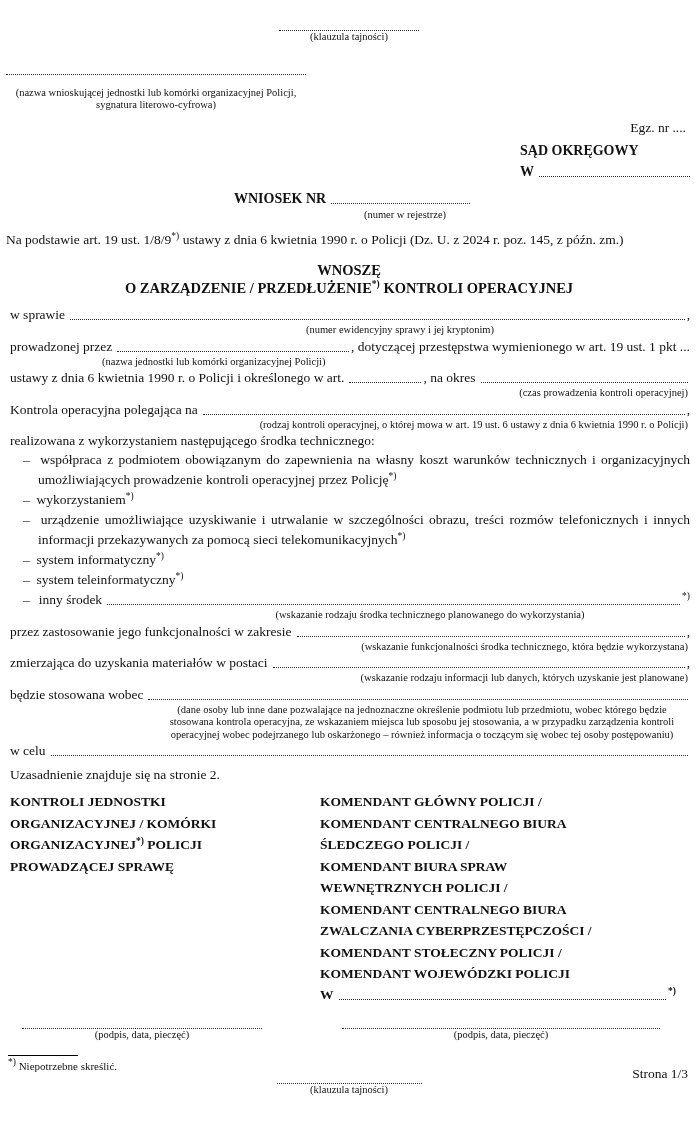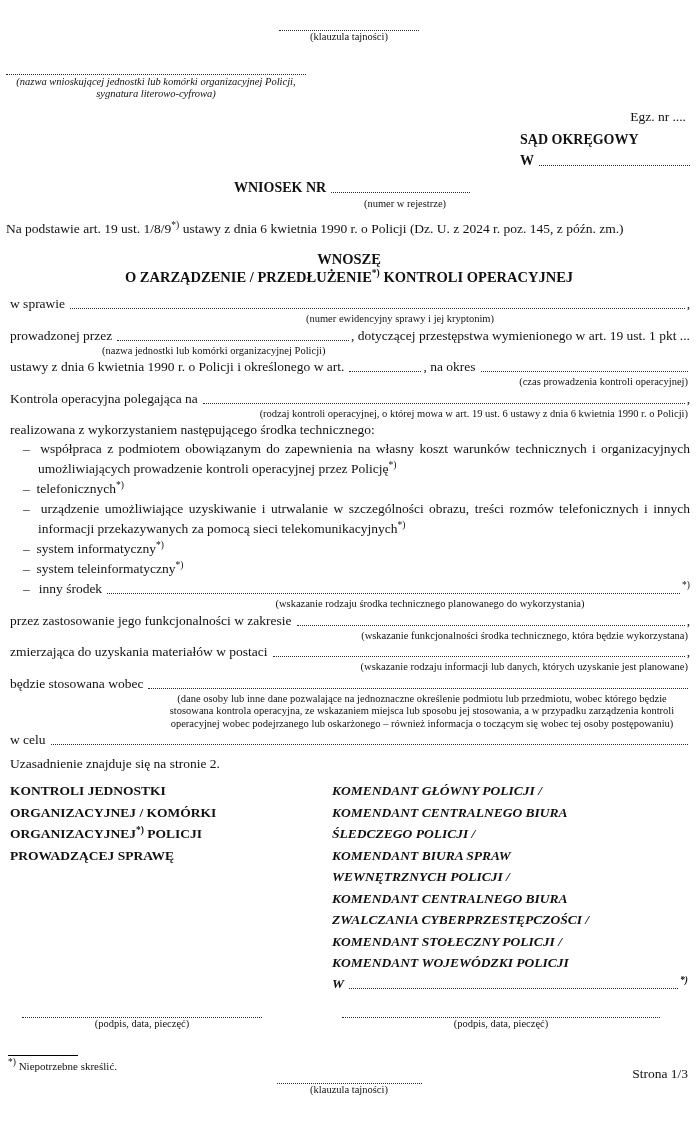--- a/index.html
+++ b/index.html
@@ -11,21 +11,21 @@
   .dotline{border-bottom:1.5px dotted #2a2a2a;height:10px;}
   .fline{display:flex;align-items:baseline;line-height:19px;}
   .fill{flex:1 1 auto;border-bottom:1.5px dotted #2a2a2a;align-self:flex-end;margin:0 2px 4px 5px;min-width:8px;}
   .fillfix{flex:0 0 72px;}
   sup{font-size:9.5px;line-height:0;vertical-align:super;}
   .fline sup{align-self:flex-start;}
   .topk{padding-top:20px;width:160px;margin:0 auto;text-align:center;}
   .topk .dotline{width:140px;margin:0 auto;}
   .hrow{display:flex;justify-content:space-between;margin-top:20px;padding:0 6px;}
   .hleft{width:300px;}
-  .hleft .cap{width:282px;margin:1px auto 0;text-align:center;font-style:italic;}
+  .hleft .cap{width:282px;margin:12px auto 0;text-align:center;}
   .hright{width:306px;}
   .hright .cap{margin-top:1px;text-align:center;}
   .egz{text-align:right;padding-right:12px;margin-top:8px;padding-left:16px;}
   .court{margin-left:520px;width:172px;font-weight:bold;font-size:14px;line-height:22px;margin-top:4px;}
   .wnr{margin-left:234px;width:238px;font-weight:bold;font-size:14px;margin-top:8px;text-align:right;}
   .wnrcap{margin-left:346px;width:118px;text-align:center;margin-top:1px;}
   .legal{margin:9px 8px 0 6px;line-height:20px;}
   .just{text-align:justify;}
   .heading{margin-top:11px;text-align:center;font-weight:bold;font-size:14.5px;line-height:18px;}
   .content{margin:8px 8px 0 10px;}
@@ -35,21 +35,21 @@
   .cap-wobec{margin-left:150px;width:524px;text-align:center;}
   .intro{line-height:19px;}
   .bullet{padding-left:28px;text-indent:-15px;line-height:20px;}
   .bullet::before{content:"\2013\00a0\00a0";}
   .bline{padding-left:13px;}
   .dash{margin-right:9px;}
   .dash::before{content:"\2013";}
   .uzas{margin:5px 8px 0 10px;line-height:19px;}
   .sigcols{display:flex;margin-top:7px;font-weight:bold;font-size:13.5px;line-height:21.5px;}
   .sigL{margin-left:10px;width:310px;}
-  .sigR{margin-left:12px;width:356px;font-style:italic;}
+  .sigR{width:356px;}
   .sigrow{display:flex;margin-top:14px;}
   .c1{width:240px;margin-left:22px;}
   .c2{width:318px;margin-left:80px;}
   .sigcaps{display:flex;}
   .sigcaps .c1,.sigcaps .c2{text-align:center;}
   .footnote{position:absolute;left:8px;bottom:26px;font-size:11px;line-height:14px;}
   .fnrule{width:70px;border-top:1px solid #000;margin-bottom:3px;}
   .footer-center{position:absolute;left:0;right:0;bottom:3px;text-align:center;}
   .footer-center .dotline{width:145px;margin:0 auto;}
   .pageno{position:absolute;right:10px;bottom:17px;font-size:13.5px;}
@@ -121,21 +121,21 @@
     <div class="fline">
       <span>Kontrola operacyjna polegająca na</span>
       <span class="fill"></span>
       <span>,</span>
     </div>
     <div class="cap capr">(rodzaj kontroli operacyjnej, o której mowa w art. 19 ust. 6 ustawy z dnia 6 kwietnia 1990 r. o Policji)</div>
 
     <div class="intro">realizowana z wykorzystaniem następującego środka technicznego:</div>
 
     <div class="bullet just"><span>współpraca z podmiotem obowiązanym do zapewnienia na własny koszt warunków technicznych i organizacyjnych umożliwiających prowadzenie kontroli operacyjnej przez Policję</span><sup>*)</sup></div>
-    <div class="bullet"><span>telefonicznych</span><sup>*)</sup></div>
+    <div class="bullet"><span>wykorzystaniem</span><sup>*)</sup></div>
     <div class="bullet just"><span>urządzenie umożliwiające uzyskiwanie i utrwalanie w szczególności obrazu, treści rozmów telefonicznych i innych informacji przekazywanych za pomocą sieci telekomunikacyjnych</span><sup>*)</sup></div>
     <div class="bullet"><span>system informatyczny</span><sup>*)</sup></div>
     <div class="bullet"><span>system teleinformatyczny</span><sup>*)</sup></div>
 
     <div class="fline bline">
       <span class="dash"></span>
       <span>inny środek</span>
       <span class="fill"></span>
       <span><sup>*)</sup></span>
     </div>

